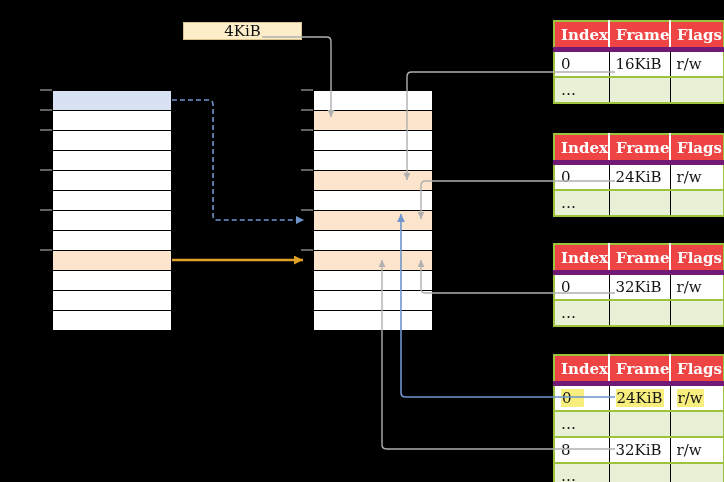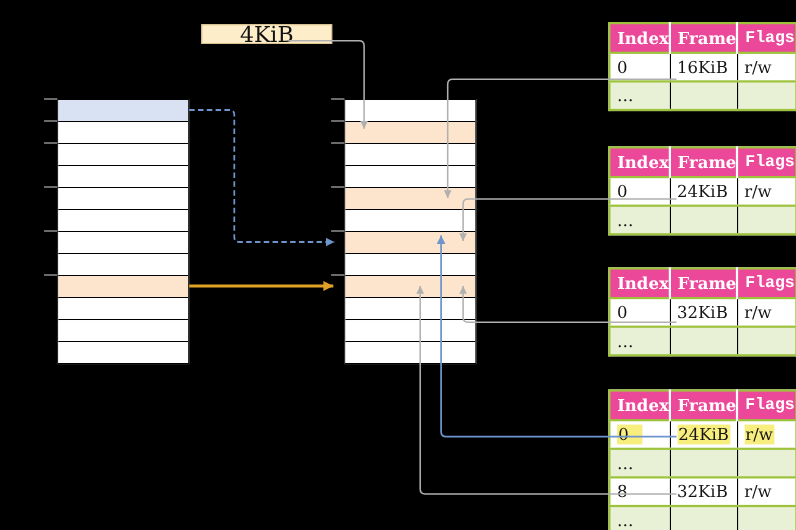--- a/index.html
+++ b/index.html
@@ -4,44 +4,44 @@
 <style>
   html,body{margin:0;padding:0;background:#000;}
   .canvas{
     position:relative;width:724px;height:482px;background:#000;overflow:hidden;
     font-family:"DejaVu Serif","Liberation Serif",serif;
   }
   
   .psize-box{
     position:absolute;left:183px;top:22px;width:117px;height:16px;
     background:#FDEEC9;border:1px solid #D9C28E;
-    text-align:center;line-height:17px;font-size:20px;color:#111;
+    text-align:center;line-height:17px;font-size:15px;color:#111;
   }
   
   .vtable{
     position:absolute;top:90px;width:118px;background:#fff;border:1px solid #000;
   }
   .vtable.left{left:52px;}
   .vtable.mid{left:313px;}
   .vrow{height:19px;border-bottom:1px solid #000;background:#fff;}
   .vrow:last-child{border-bottom:none;}
   .vrow.row-blue{background:#D8E2F2;}
   .vrow.row-orange{background:#FCE4CD;}
   
   .ptable{
     position:absolute;left:553px;width:172px;border-collapse:collapse;
     table-layout:fixed;background:#fff;font-size:15px;color:#141414;
     border:2px solid #9DC33C;z-index:1;
   }
   .ptable th{
-    background:#ec4899;color:#fff;font-weight:bold;text-align:center;
+    background:#ef4444;color:#fff;font-weight:bold;text-align:left;
     height:25px;padding:0 0 0 6px;border-right:2px solid #fff;
-    border-bottom:1px solid #701a75;font-size:15px;
-  }
-  .ptable th:last-child{border-right:none;font-family:Liberation Mono, monospace;}
+    border-bottom:5px solid #701a75;font-size:15px;
+  }
+  .ptable th:last-child{border-right:none;}
   .ptable td{
     height:24px;padding:0 0 0 6px;border-right:1.5px solid #000;
     border-top:2px solid #9DC33C;background:#fff;
   }
   .ptable td:last-child{border-right:none;margin-left:11px;}
   .ptable tr.dots td{background:#E8F0D5;}
   .t1{top:20px;} .t2{top:133px;} .t3{top:243px;} .t4{top:354px;}
   .hl{background:#F8EE7E;padding:0 1px;}
   .hl-wide{padding-right:12px;}
   

